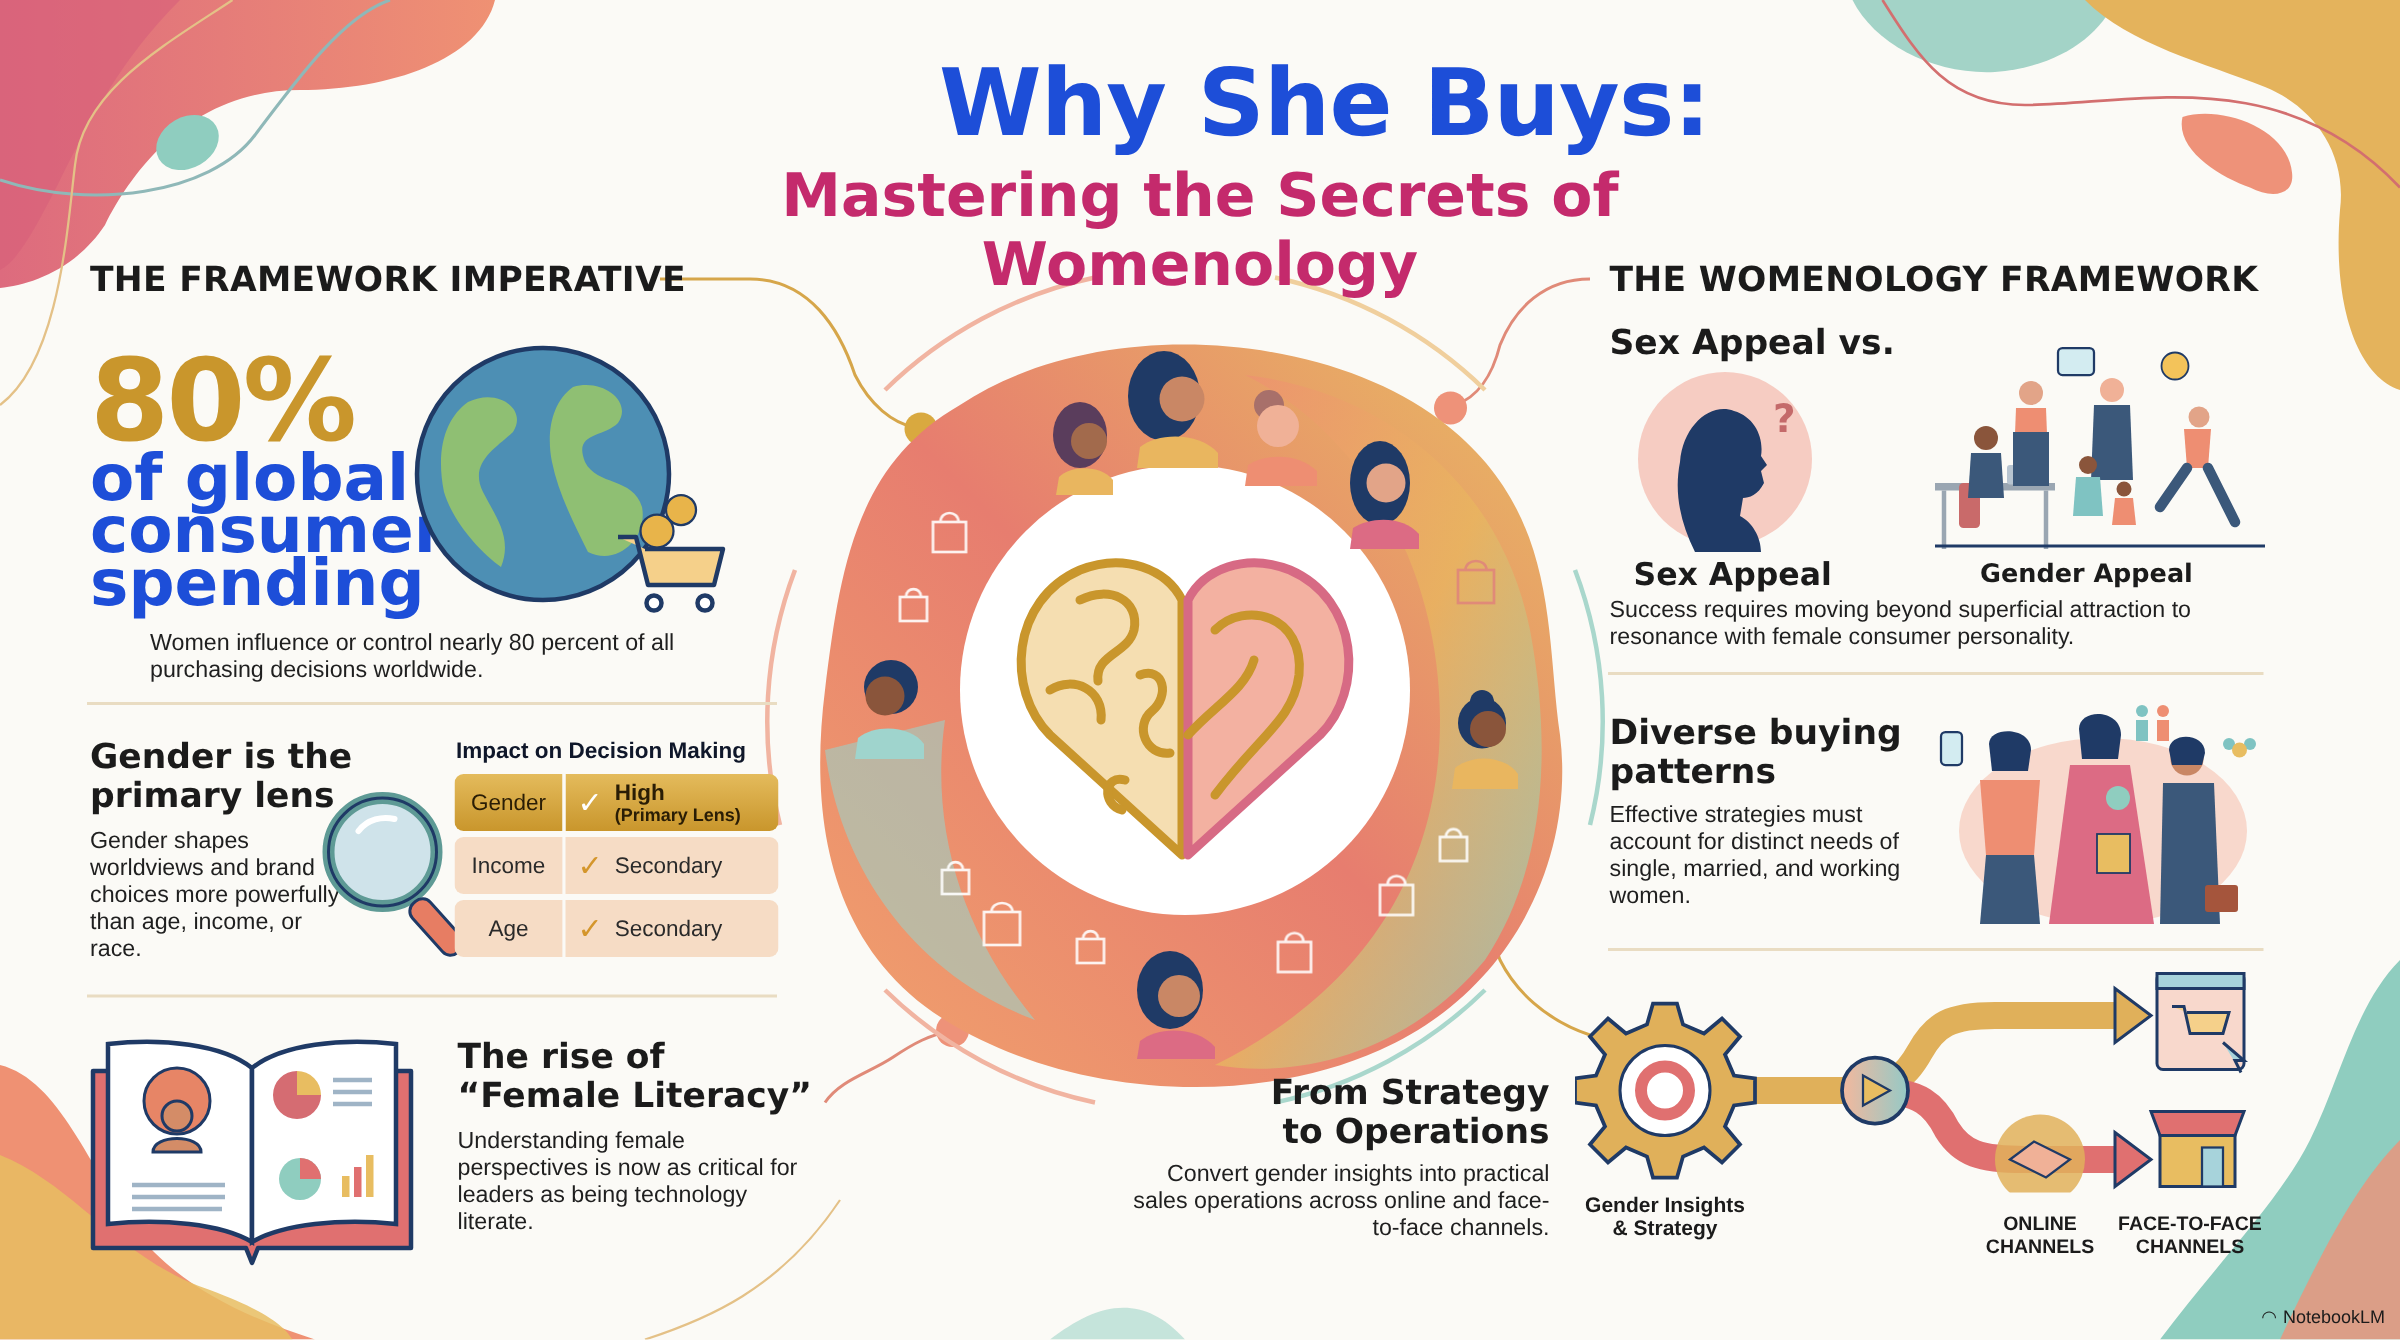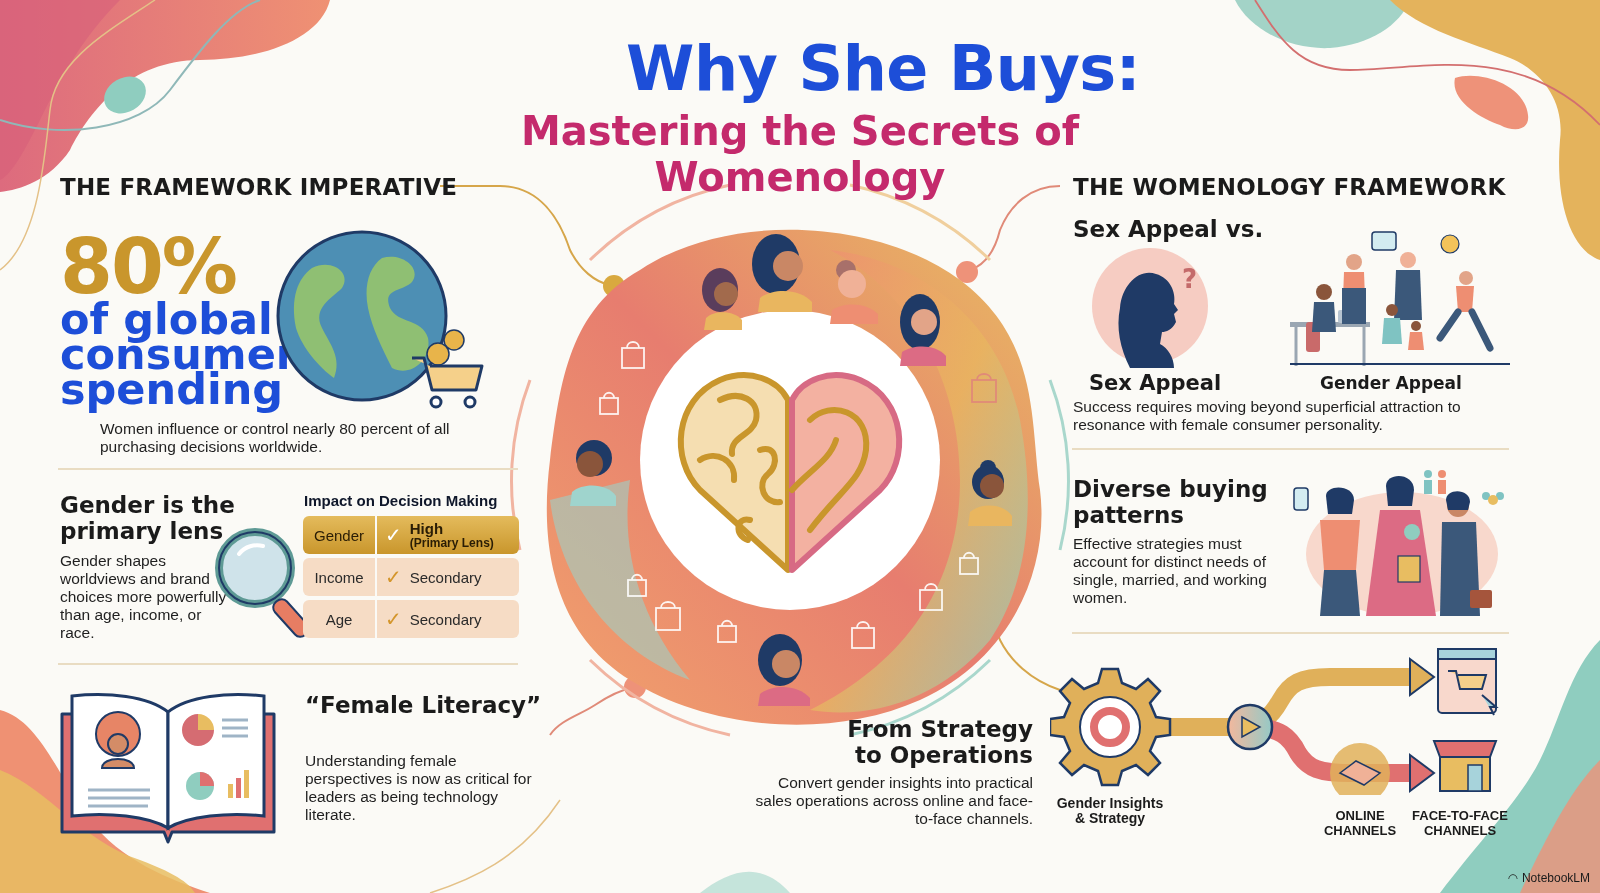--- a/index.html
+++ b/index.html
@@ -316,20 +316,21 @@
   <circle cx="142" cy="96" r="14" fill="#8fcdbf"></circle>
   <path d="M142 96 L142 82 A14 14 0 0 1 156 96 Z" fill="#e07070"></path>
   <g>
       <rect x="170" y="94" width="5" height="14" fill="#e8bd61"></rect>
       <rect x="178" y="88" width="5" height="20" fill="#e07070"></rect>
       <rect x="186" y="80" width="5" height="28" fill="#e8bd61"></rect>
     </g>
 </svg>
 
 <div class="layer h-sub" style="left:305px; top:692px; width:260px;">
+  <div>The rise of</div>
   <div>“Female Literacy”</div>
 </div>
 <div class="layer body-text" style="left:305px; top:752px; width:235px;">Understanding female perspectives is now as critical for leaders as being technology literate.</div>
 
 <div class="layer section-head" style="left:1073px; top:174px;">THE WOMENOLOGY FRAMEWORK</div>
 <div class="layer h-sub" style="left:1073px; top:216px;">Sex Appeal vs.</div>
 
 <svg class="layer" style="left:1090px; top:248px; width:125px; height:122px;" viewBox="0 0 125 122">
   <circle cx="60" cy="58" r="58" fill="#f6ccc2"></circle>
   <path d="M40 120 C30 100 26 80 30 60 C32 36 50 20 66 26 C80 30 86 44 84 56 L88 62 L84 66 L86 74 C82 82 76 84 72 84 L70 96 C78 100 84 110 84 120 Z" fill="#1f3a66"></path>

